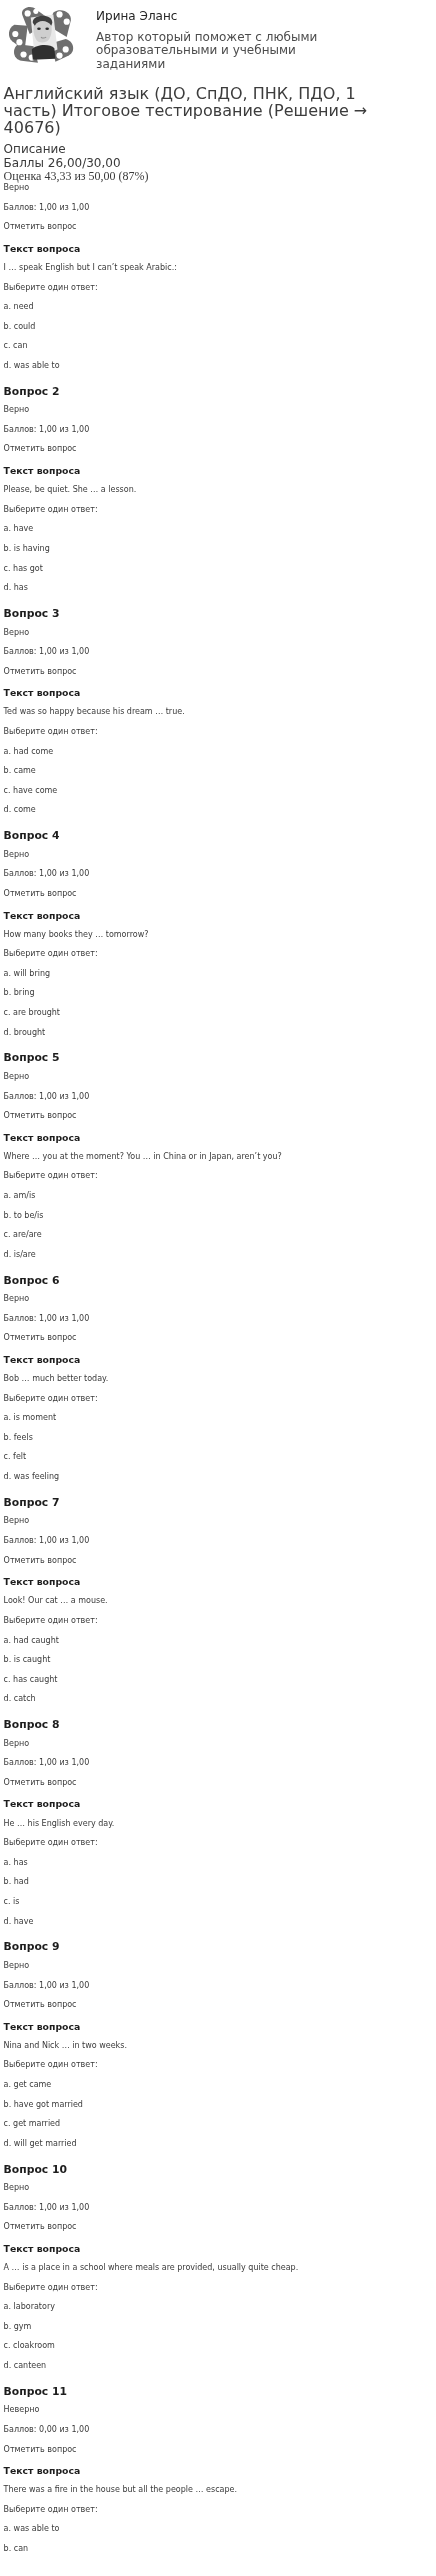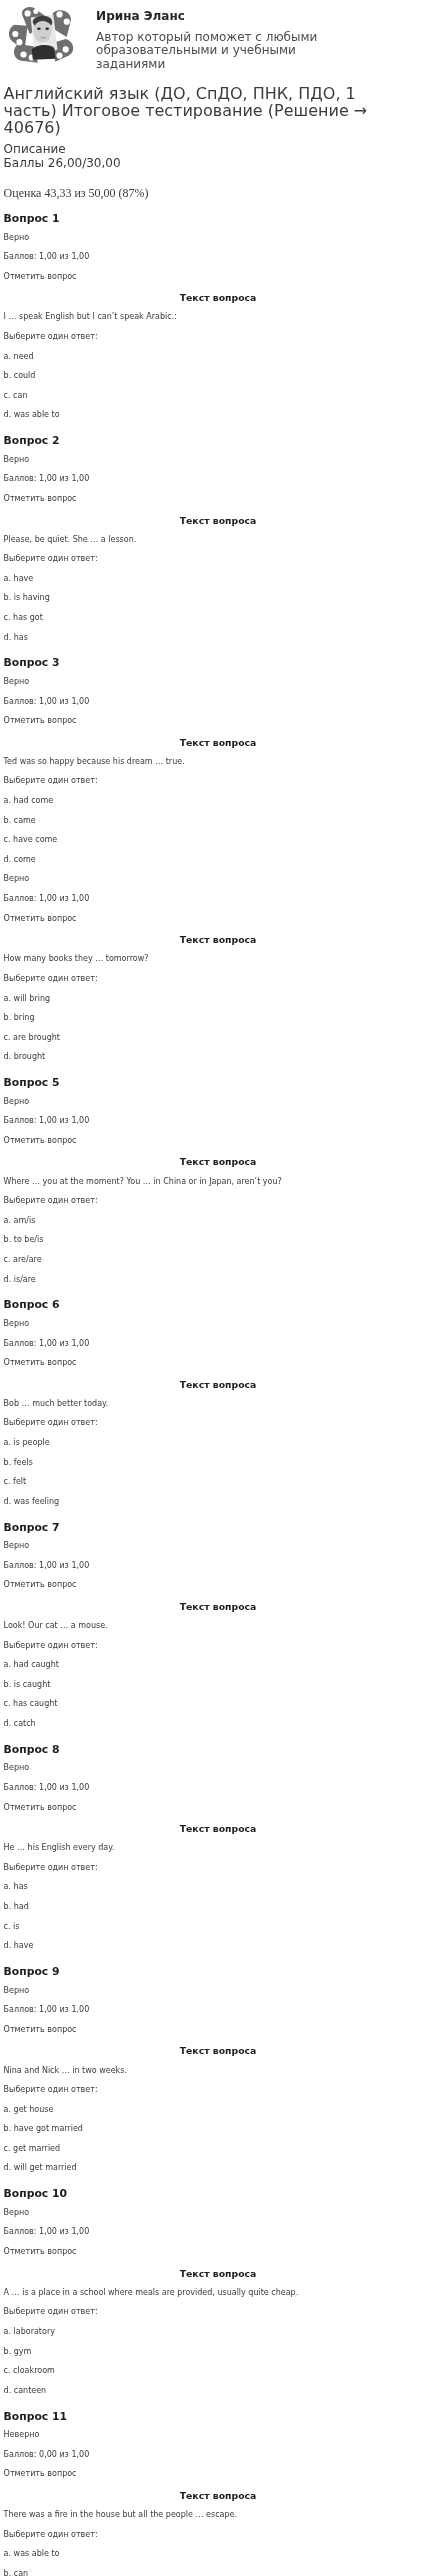--- a/index.html
+++ b/index.html
@@ -8,34 +8,34 @@
     font-family:"DejaVu Sans","Liberation Sans",sans-serif;
     color:#3a3a3a;
     -webkit-font-smoothing:antialiased;
   }
   .page { padding:5.2px 3.6px 20.6px 3.6px; }
 
   
   .author { display:flex; align-items:flex-start; margin-bottom:13.4px; }
   .avatar-box { width:73px; height:60px; flex:0 0 auto; margin-left:0.5px; }
   .author-info { margin-left:19px; padding-top:4.1px; }
-  .author-name { font-size:12px; font-weight:bold; color:#262626; margin:0 0 7.7px 0; }
+  .author-name { font-size:12px; font-weight:normal; color:#262626; margin:0 0 7.7px 0; }
   .author-tagline { font-size:12px; line-height:13.4px; color:#4c4c4c; margin:0; max-width:227px; }
 
   
   .quiz-title { font-size:16px; font-weight:normal; color:#3c3c3c; line-height:17px; margin:0 0 9.3px 0; max-width:402px; }
   .meta-line { font-size:12px; line-height:9.3px; margin:0 0 5.2px 0; color:#3a3a3a; }
-  .meta-line.points { margin-bottom:20px; }
+  .meta-line.points { margin-bottom:3px; }
   .meta-line.grade { margin-bottom:3.1px;font-family:Liberation Serif, serif; }
 
   
   .q-number { font-size:10.8px; font-weight:bold; color:#1d1d1d; line-height:13.4px; margin:14px 0 8.2px 0; }
   .q p { font-size:8px; line-height:8.8px; margin:0 0 10.8px 0; color:#3a3a3a; }
   .q-flag { cursor:pointer; }
-  .q-text-heading { font-size:9.3px; font-weight:bold; color:#1d1d1d; line-height:11.3px; margin:2.1px 0 9.8px 0;text-align:center; }
+  .q-text-heading { font-size:9.3px; font-weight:bold; color:#1d1d1d; line-height:11.3px; margin:2.1px 0 9.8px 0; }
 </style>
 </head>
 <body>
 
 <div class="page">
 
   <div class="author">
     <div class="avatar-box">
       <svg width="73" height="60" viewBox="0 0 142 116" xmlns="http://www.w3.org/2000/svg">
         <g fill="#6f6f6f">
@@ -75,21 +75,20 @@
   </div>
 
   <h1 class="quiz-title">Английский язык (ДО, СпДО, ПНК, ПДО, 1 часть) Итоговое тестирование (Решение → 40676)</h1>
 
   <p class="meta-line">Описание</p>
   <p class="meta-line points">Баллы 26,00/30,00</p>
   <p class="meta-line grade">Оценка 43,33 из 50,00 (87%)</p>
 
   <div id="questions-list">
   <section class="q">
-    <h2 class="q-number">Вопрос 1</h2>
     <p class="q-status">Верно</p>
     <p class="q-points">Баллов: 1,00 из 1,00</p>
     <p class="q-flag">Отметить вопрос</p>
     <h3 class="q-text-heading">Текст вопроса</h3>
     <p class="q-text">I … speak English but I can’t speak Arabic.:</p>
     <p class="q-choose">Выберите один ответ:</p>
     <p class="q-option">a. need</p>
     <p class="q-option">b. could</p>
     <p class="q-option">c. can</p>
     <p class="q-option">d. was able to</p>
@@ -117,20 +116,21 @@
     <h3 class="q-text-heading">Текст вопроса</h3>
     <p class="q-text">Ted was so happy because his dream … true.</p>
     <p class="q-choose">Выберите один ответ:</p>
     <p class="q-option">a. had come</p>
     <p class="q-option">b. came</p>
     <p class="q-option">c. have come</p>
     <p class="q-option">d. come</p>
   </section>
 
   <section class="q">
+    <h2 class="q-number">Вопрос 4</h2>
     <p class="q-status">Верно</p>
     <p class="q-points">Баллов: 1,00 из 1,00</p>
     <p class="q-flag">Отметить вопрос</p>
     <h3 class="q-text-heading">Текст вопроса</h3>
     <p class="q-text">How many books they … tomorrow?</p>
     <p class="q-choose">Выберите один ответ:</p>
     <p class="q-option">a. will bring</p>
     <p class="q-option">b. bring</p>
     <p class="q-option">c. are brought</p>
     <p class="q-option">d. brought</p>
@@ -151,21 +151,21 @@
   </section>
 
   <section class="q">
     <h2 class="q-number">Вопрос 6</h2>
     <p class="q-status">Верно</p>
     <p class="q-points">Баллов: 1,00 из 1,00</p>
     <p class="q-flag">Отметить вопрос</p>
     <h3 class="q-text-heading">Текст вопроса</h3>
     <p class="q-text">Bob … much better today.</p>
     <p class="q-choose">Выберите один ответ:</p>
-    <p class="q-option">a. is people</p>
+    <p class="q-option">a. is moment</p>
     <p class="q-option">b. feels</p>
     <p class="q-option">c. felt</p>
     <p class="q-option">d. was feeling</p>
   </section>
 
   <section class="q">
     <h2 class="q-number">Вопрос 7</h2>
     <p class="q-status">Верно</p>
     <p class="q-points">Баллов: 1,00 из 1,00</p>
     <p class="q-flag">Отметить вопрос</p>
@@ -193,21 +193,21 @@
   </section>
 
   <section class="q">
     <h2 class="q-number">Вопрос 9</h2>
     <p class="q-status">Верно</p>
     <p class="q-points">Баллов: 1,00 из 1,00</p>
     <p class="q-flag">Отметить вопрос</p>
     <h3 class="q-text-heading">Текст вопроса</h3>
     <p class="q-text">Nina and Nick … in two weeks.</p>
     <p class="q-choose">Выберите один ответ:</p>
-    <p class="q-option">a. get house</p>
+    <p class="q-option">a. get came</p>
     <p class="q-option">b. have got married</p>
     <p class="q-option">c. get married</p>
     <p class="q-option">d. will get married</p>
   </section>
 
   <section class="q">
     <h2 class="q-number">Вопрос 10</h2>
     <p class="q-status">Верно</p>
     <p class="q-points">Баллов: 1,00 из 1,00</p>
     <p class="q-flag">Отметить вопрос</p>

